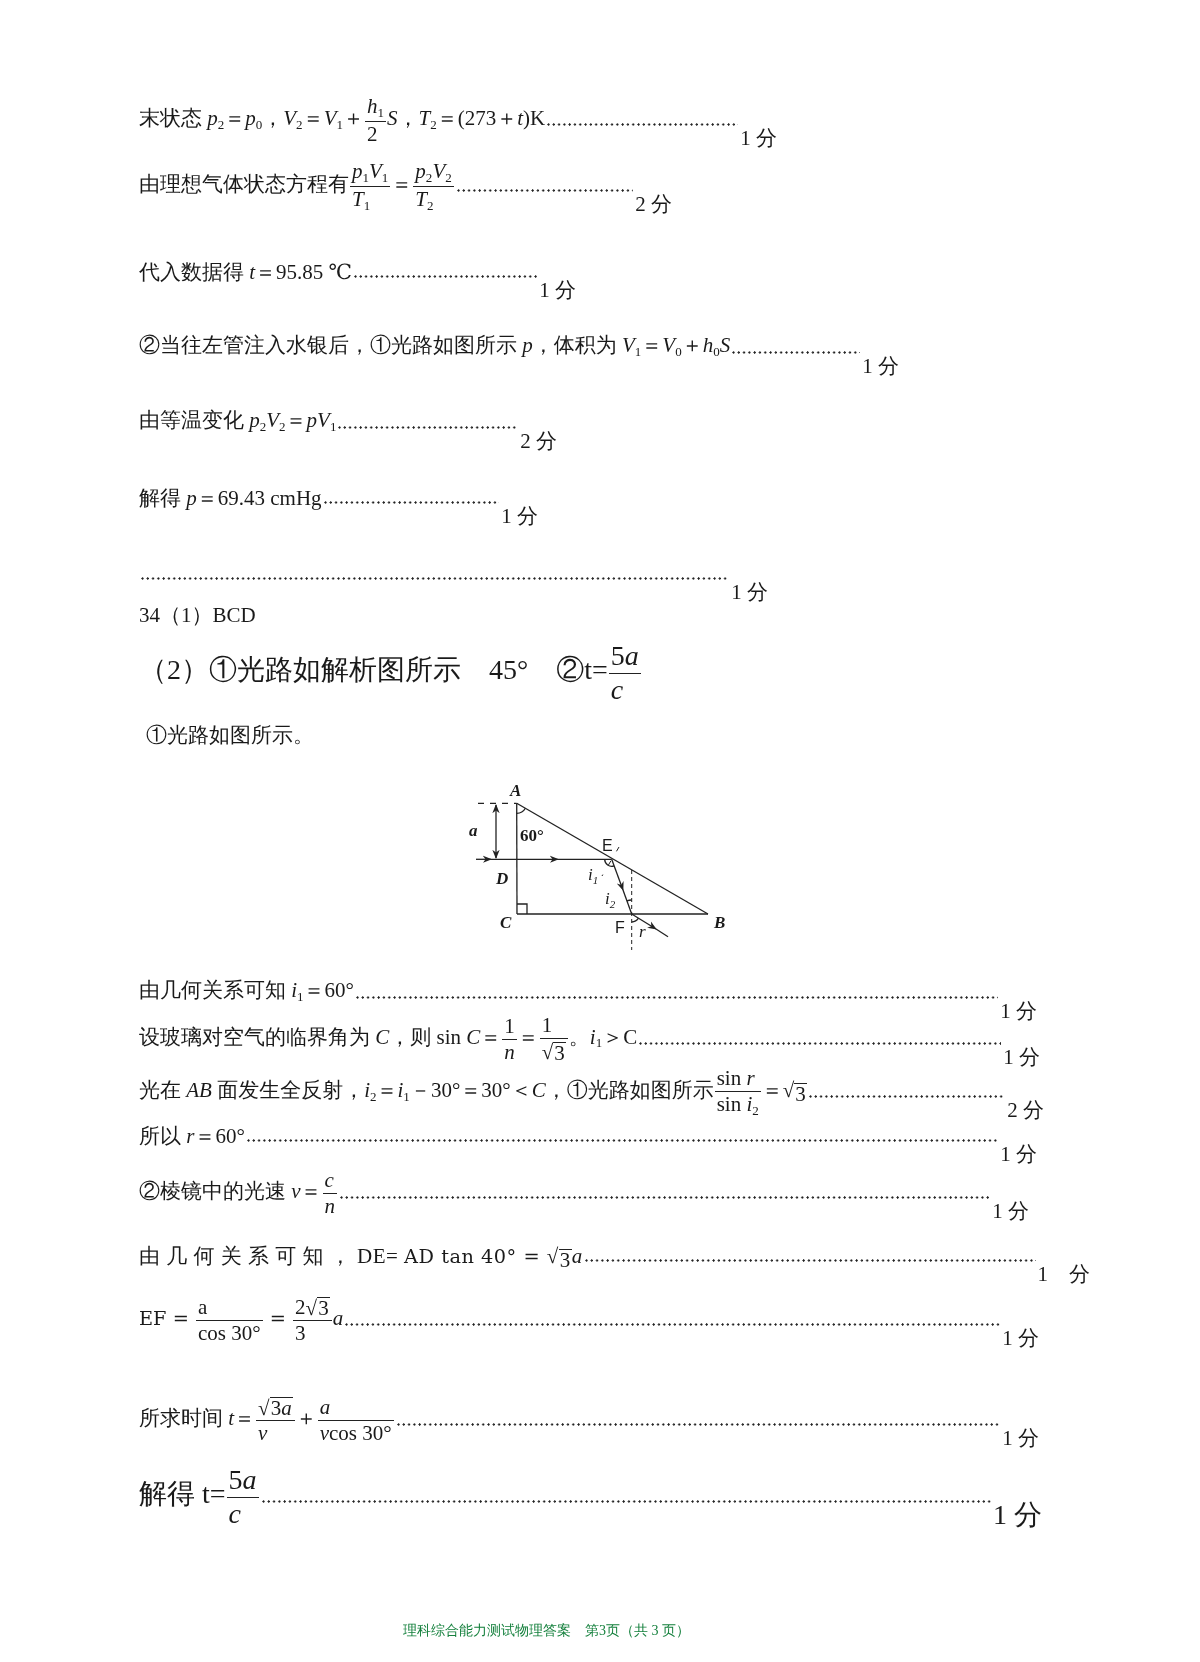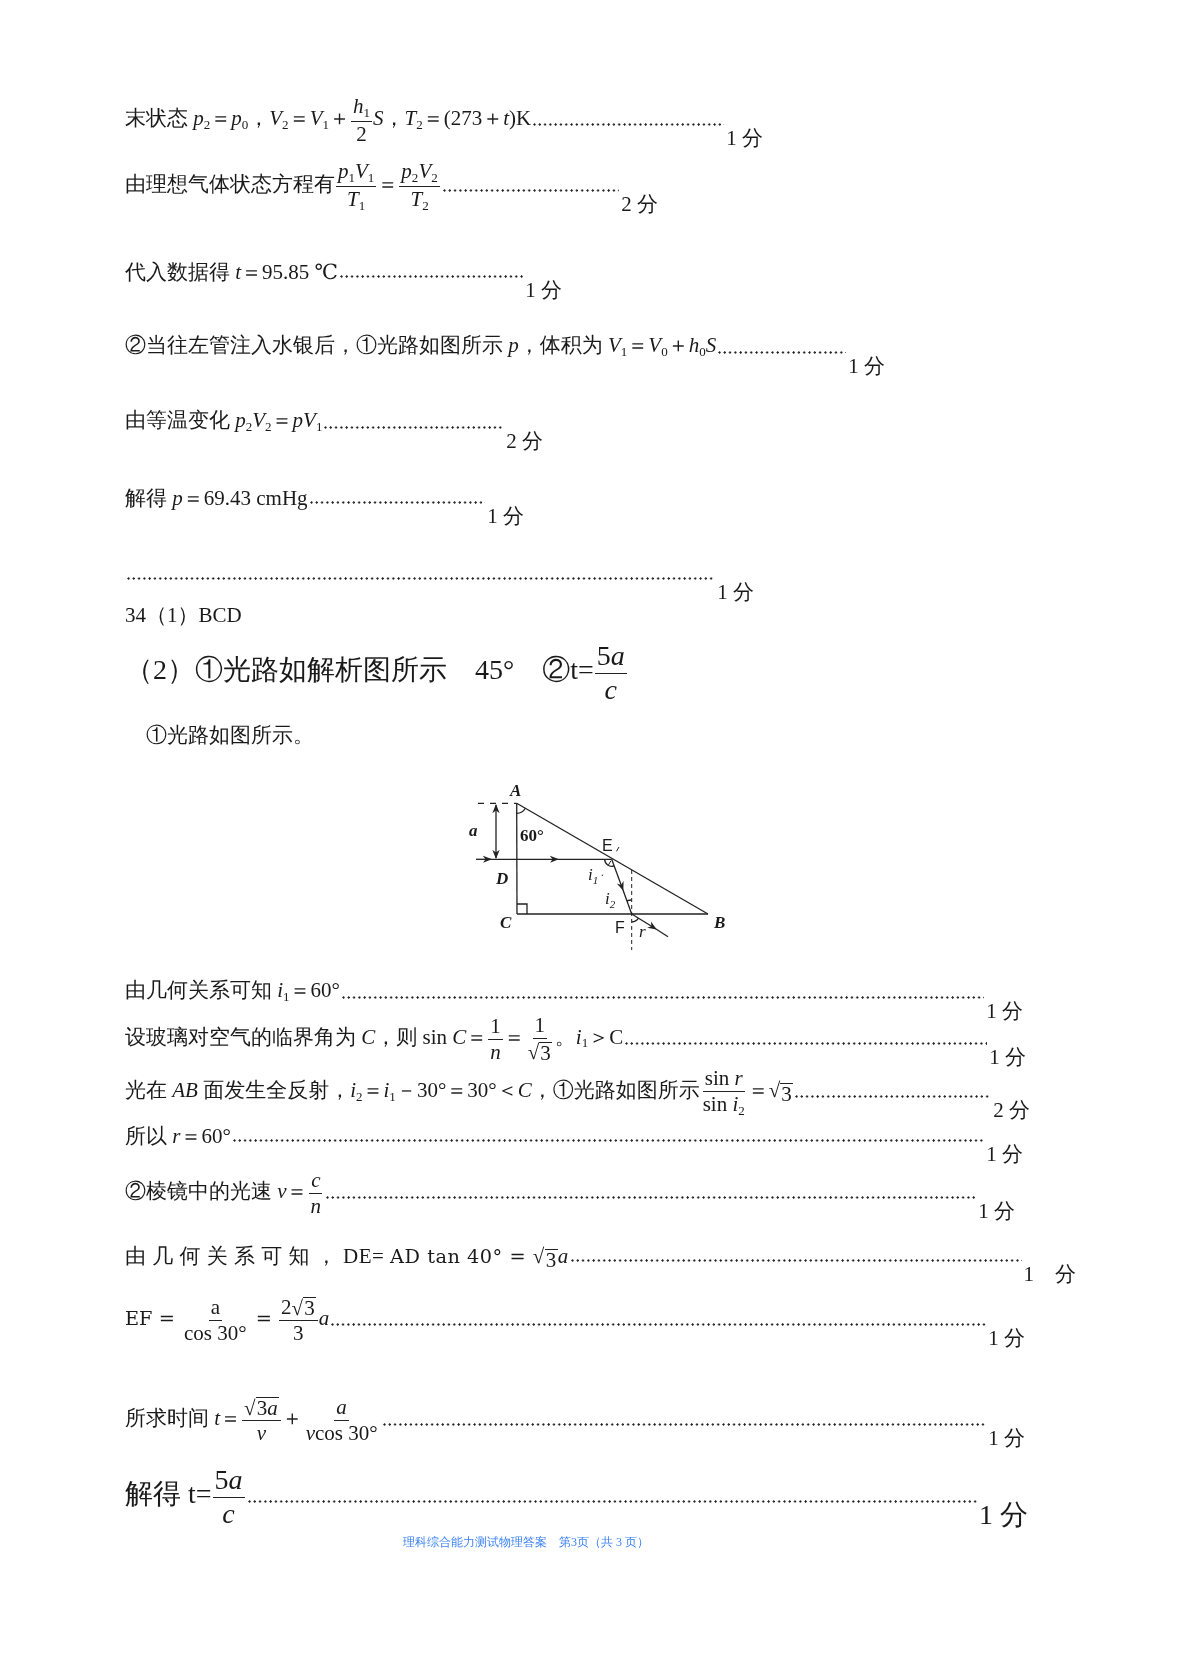--- a/index.html
+++ b/index.html
@@ -1,45 +1,45 @@
 <!DOCTYPE html>
 <html><head>
 <meta charset="utf-8">
 <style>
   html, body { margin:0; padding:0; background:#ffffff; }
   body { width:1200px; height:1662px; position:relative; overflow:hidden;
          font-family:"Liberation Serif", "DejaVu Serif", serif; color:#1a1a1a; }
-  .line { position:absolute; left:125px; height:30px; display:flex; align-items:center;
+  .line { position:absolute; left:139px; height:30px; display:flex; align-items:center;
           font-size:21px; white-space:nowrap; }
   .expr { display:inline-block; line-height:30px; }
   .leader { flex:1; height:3px; align-self:center; margin:9px 1px 0 2px;
             background-image:radial-gradient(circle at 1.5px 1.5px, #222 0.95px, transparent 1.3px);
             background-size:5.3px 3px; background-repeat:repeat-x; }
   .score { margin-left:1px;margin-top:35px; }
   .tok { }
   .it { font-style:italic; }
   .sub { font-size:0.62em; vertical-align:-0.28em; font-style:normal; }
   .mfont { font-family:"DejaVu Serif", serif; font-size:0.92em; }
-  .frac { display:inline-flex; flex-direction:column; align-items:center; vertical-align:middle;
+  .frac { display:inline-flex; flex-direction:column; vertical-align:middle;
           margin:11px 1px; line-height:1.08; }
   .num { border-bottom:1.2px solid #222; padding:0 2px 1px 2px; }
   .den { padding:1px 2px 0 2px; }
   .sqrt { display:inline-flex; align-items:flex-end; }
   .rad { font-size:1em; }
   .radicand { border-top:1.2px solid #222; padding:0 1px; line-height:1; margin-top:2px; }
   .big { font-size:28px; }
   #l0{top:105px;width:638px}  #l1{top:171px;width:533px}  #l2{top:257px;width:437px}
   #l3{top:333px;width:760px}  #l4{top:408px;width:418px}  #l5{top:483px;width:399px}
   #l6{top:559px;width:629px}  #l7{top:600px}             #l8{top:658px}
   #l9{top:720px;left:146px}
   #l10{top:978px;width:898px} #l11{top:1024px;width:901px} #l12{top:1077px;width:905px}
   #l13{top:1121px;width:898px} #l14{top:1178px;width:890px} #l15{top:1241px;width:951px}
   #l16{top:1305px;width:900px} #l17{top:1405px;width:900px} #l18{top:1482px;width:903px}
   #l15 .expr { letter-spacing:0.5px; }
-  .footer { position:absolute; top:1534px; left:403px; font-size:12px; color:#3b82f6; white-space:nowrap; }
+  .footer { position:absolute; top:1622px; left:403px; font-size:14px; color:#15803d; white-space:nowrap; }
   #diagram { position:absolute; left:460px; top:770px; width:280px; height:190px; }
   #diagram .lbl { font-family:"Liberation Serif", serif; font-style:italic; font-weight:bold; font-size:17px; fill:#1a1a1a; }
   #diagram .lbl-sans { font-family:"Liberation Sans", sans-serif; font-size:16px; fill:#1a1a1a; }
   #diagram .lbl-plain { font-family:"Liberation Serif", serif; font-weight:bold; font-size:17px; fill:#1a1a1a; }
   #diagram .lbl-it { font-family:"Liberation Serif", serif; font-style:italic; font-size:17px; fill:#1a1a1a; }
 </style>
 </head>
 <body>
 
 <div class="line" id="l0">

